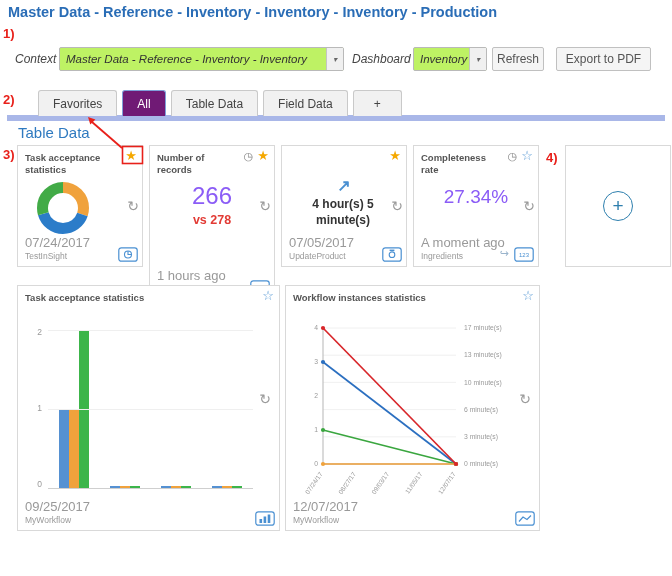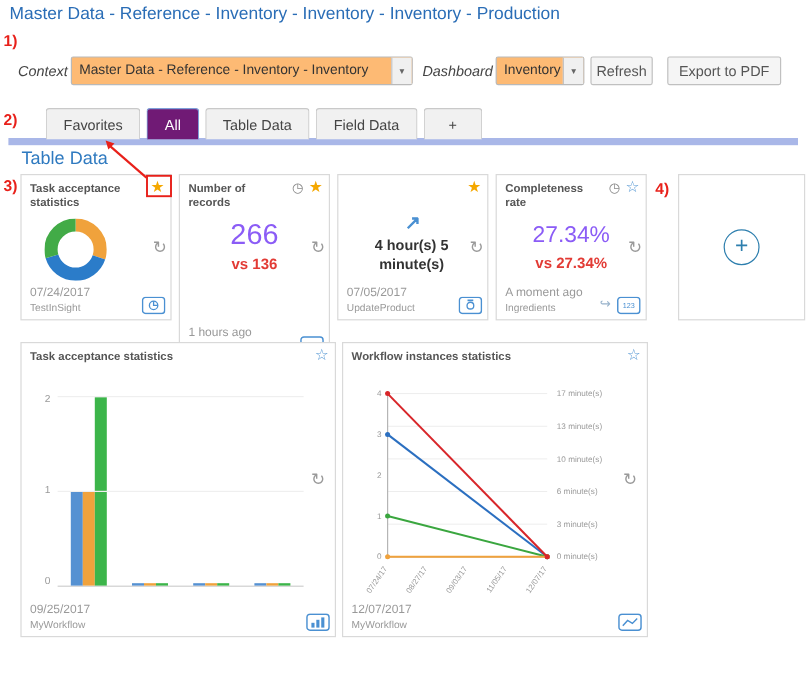--- a/index.html
+++ b/index.html
@@ -1,29 +1,29 @@
 <!DOCTYPE html>
 <html><head>
 <meta charset="utf-8">
 <style>
   * { margin:0; padding:0; box-sizing:border-box; }
   body { background:#fff; font-family:"Liberation Sans", sans-serif; }
   .page { position:relative; width:672px; height:576px; background:#fff; overflow:hidden; }
 
-  .page-title { position:absolute; left:8px; top:4px; font-size:14.5px; font-weight:normal; color:#2a6db6; }
+  .page-title { position:absolute; left:8px; top:4px; font-size:14.5px; font-weight:bold; color:#2a6db6; }
   .section-title { position:absolute; left:18px; top:124px; font-size:15px; font-weight:500; color:#2f7ac0; }
 
   .ann { position:absolute; color:#e8201a; font-weight:bold; font-size:13px; z-index:60; }
   .a1{left:3px;top:26px} .a2{left:3px;top:92px} .a3{left:3px;top:147px} .a4{left:546px;top:150px}
 
   
   .toolbar { position:absolute; left:0; top:46px; width:672px; height:26px; font-size:12px; color:#444; }
   .tlabel { position:absolute; top:6px;font-style:italic; }
   .lbl-context{left:15px} .lbl-dashboard{left:352px}
-  .select { position:absolute; top:1px; height:24px; border:1px solid #b9b9b9; background:#fdba74; display:flex; align-items:center; border-radius:2px; cursor:pointer; }
+  .select { position:absolute; top:1px; height:24px; border:1px solid #b9b9b9; background:#bef264; display:flex; align-items:center; border-radius:2px; cursor:pointer;font-style:italic; }
   .sel-context{left:59px;width:285px} .sel-dash{left:413px;width:74px}
   .select .val { flex:1; padding:0 6px; font-size:11.5px; color:#333; white-space:nowrap; overflow:hidden; }
   .select .arrowbox { width:17px; height:100%; border-left:1px solid #c4c4c4; background:#f0f0f0; display:flex; align-items:center; justify-content:center; font-size:8px; color:#666; }
   .btn { position:absolute; top:1px; height:24px; border:1px solid #c0c0c0; background:#f5f5f5; color:#555; font-size:12px; border-radius:2px; font-family:"Liberation Sans",sans-serif; cursor:pointer; }
   .btn-refresh{left:492px;width:52px} .btn-export{left:556px;width:95px}
 
   
   .tabs { position:absolute; left:18px; top:90px; display:flex; gap:5px; z-index:2;padding-left:20px; }
   .tab { height:26px; padding:0 14px; display:flex; align-items:center; background:#f1f1f1; border:1px solid #c9c9c9; border-bottom:none; font-size:12px; color:#444; border-radius:3px 3px 0 0; cursor:pointer; }
   .tab.active { background:#701a75; border-color:#7f9fd9; color:#fff; }
@@ -40,21 +40,21 @@
   .cA{left:17px;top:285px;width:263px;height:246px}
   .cB{left:285px;top:285px;width:255px;height:246px}
 
   .ctitle { position:absolute; left:7px; top:6px; font-size:9.5px; font-weight:bold; color:#555; line-height:1.25; width:calc(100% - 42px); }
   .star { position:absolute; top:3px; right:5px; font-size:13px; line-height:1; cursor:pointer; }
   .star.fav { color:#f5a800; }
   .star.out { color:#5b9bd5; }
   .hist { position:absolute; top:4px; right:21px; font-size:11px; color:#8a8a8a; }
   .refresh { position:absolute; right:3px; top:52px; font-size:14px; color:#9a9a9a; cursor:pointer; }
   .cA .refresh, .cB .refresh { top:105px; right:8px; }
-  .cdate { position:absolute; left:7px; bottom:16px; font-size:10px; color:#999; }
+  .cdate { position:absolute; left:7px; bottom:16px; font-size:13px; color:#999; }
   .csrc  { position:absolute; left:7px; bottom:5px;  font-size:8.5px; color:#999; }
   .wbtn { position:absolute; right:4px; bottom:4px; cursor:pointer; line-height:0; }
   .shareic { position:absolute; right:29px; bottom:6px; font-size:11px; color:#9ab4cc; cursor:pointer; }
 
   .donut { position:absolute; left:19px; top:36px; }
   .bigval { position:absolute; top:36px; left:0; right:0; text-align:center; font-size:24px; font-weight:normal; color:#8b5cf6; }
   .c4 .bigval { font-size:19px; top:40px; }
   .vsval { position:absolute; top:67px; left:0; right:0; text-align:center; font-size:12.5px; font-weight:bold; color:#e23b35; }
   .c4 .vsval { top:66px; }
   .trendarrow { position:absolute; top:30px; left:0; right:0; text-align:center; color:#4a90d2; font-size:16px; font-weight:bold; }
@@ -130,21 +130,21 @@
           <path d="M10 4 L10 7.5 L13.3 7.5" fill="none" stroke="#4a90d2" stroke-width="1.1"></path>
         </svg>
     </span>
   </div>
 
   <div class="card c2">
     <div class="ctitle">Number of records</div>
     <span class="hist">◷</span>
     <span class="star fav">★</span>
     <div class="bigval">266</div>
-    <div class="vsval">vs 136</div>
+    <div class="vsval">vs 278</div>
     <span class="refresh">↻</span>
     <div class="cdate">1 hours ago</div>
     <div class="csrc">Products</div>
     <span class="wbtn">
       <svg width="20" height="15" viewBox="0 0 20 15">
           <rect x="0.8" y="0.8" width="18.4" height="13.4" rx="2.5" fill="none" stroke="#4a90d2" stroke-width="1.2"></rect>
           <text x="10" y="10" font-size="6" fill="#4a90d2" text-anchor="middle" font-family="Liberation Sans, sans-serif">123</text>
         </svg>
     </span>
   </div>
@@ -163,21 +163,20 @@
           <rect x="7.6" y="2.6" width="4.8" height="1.4" fill="#4a90d2"></rect>
         </svg>
     </span>
   </div>
 
   <div class="card c4">
     <div class="ctitle">Completeness rate</div>
     <span class="hist">◷</span>
     <span class="star out">☆</span>
     <div class="bigval">27.34%</div>
-    <div class="vsval">vs 27.34%</div>
     <span class="refresh">↻</span>
     <div class="cdate">A moment ago</div>
     <div class="csrc">Ingredients</div>
     <span class="shareic">↪</span>
     <span class="wbtn">
       <svg width="20" height="15" viewBox="0 0 20 15">
           <rect x="0.8" y="0.8" width="18.4" height="13.4" rx="2.5" fill="none" stroke="#4a90d2" stroke-width="1.2"></rect>
           <text x="10" y="10" font-size="6" fill="#4a90d2" text-anchor="middle" font-family="Liberation Sans, sans-serif">123</text>
         </svg>
     </span>

